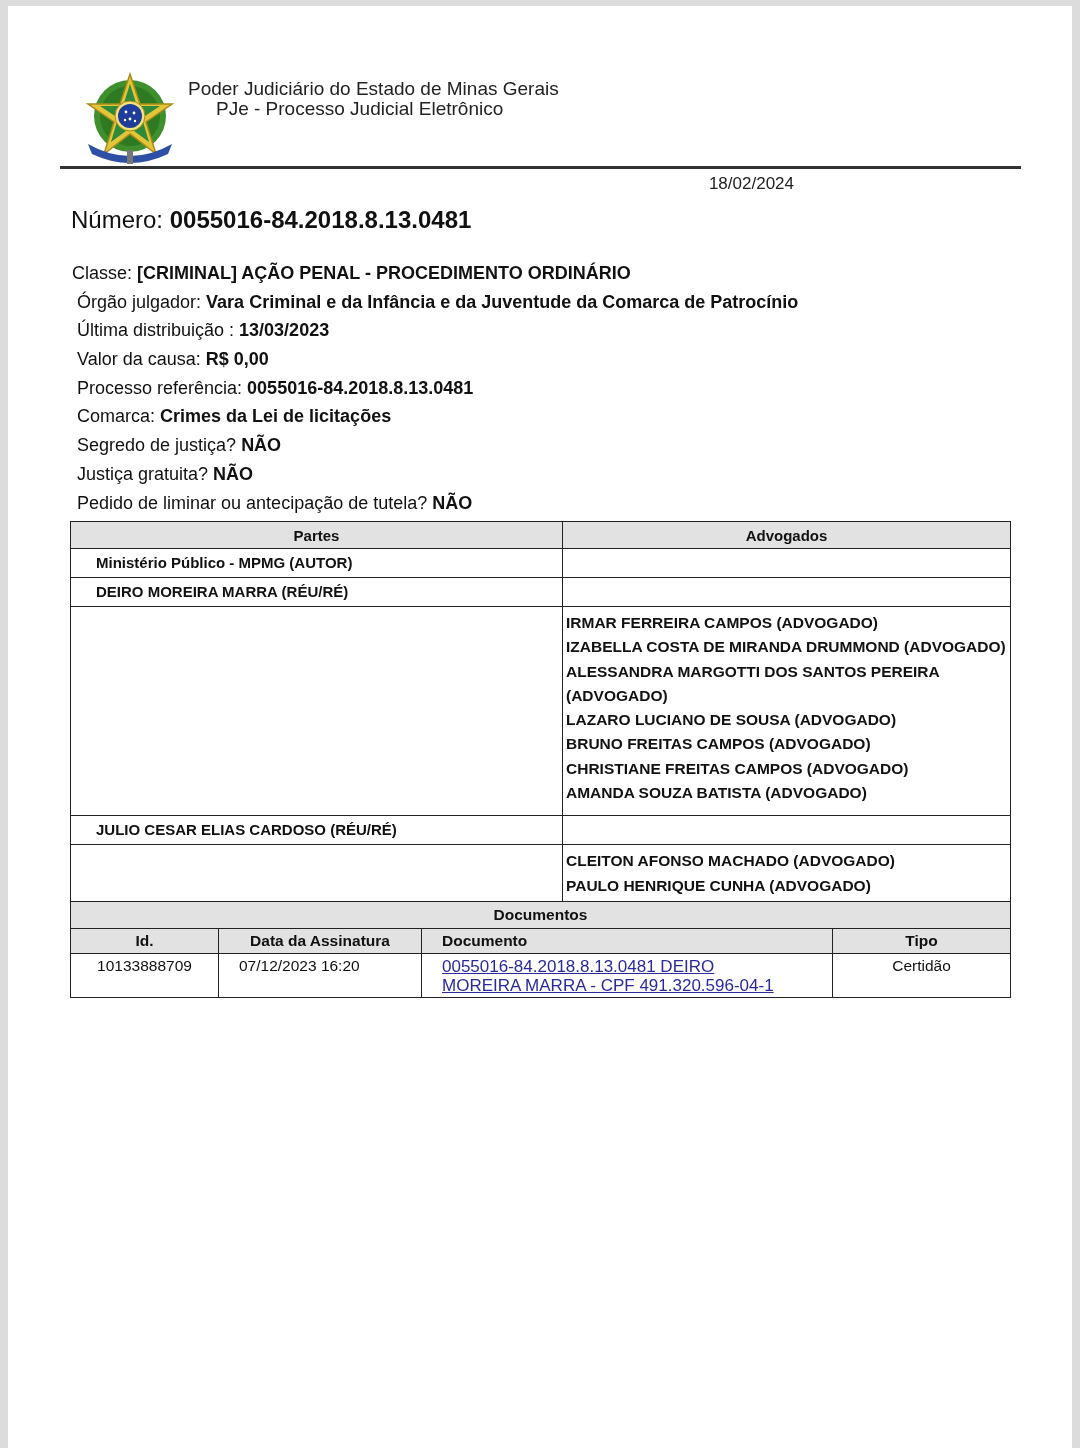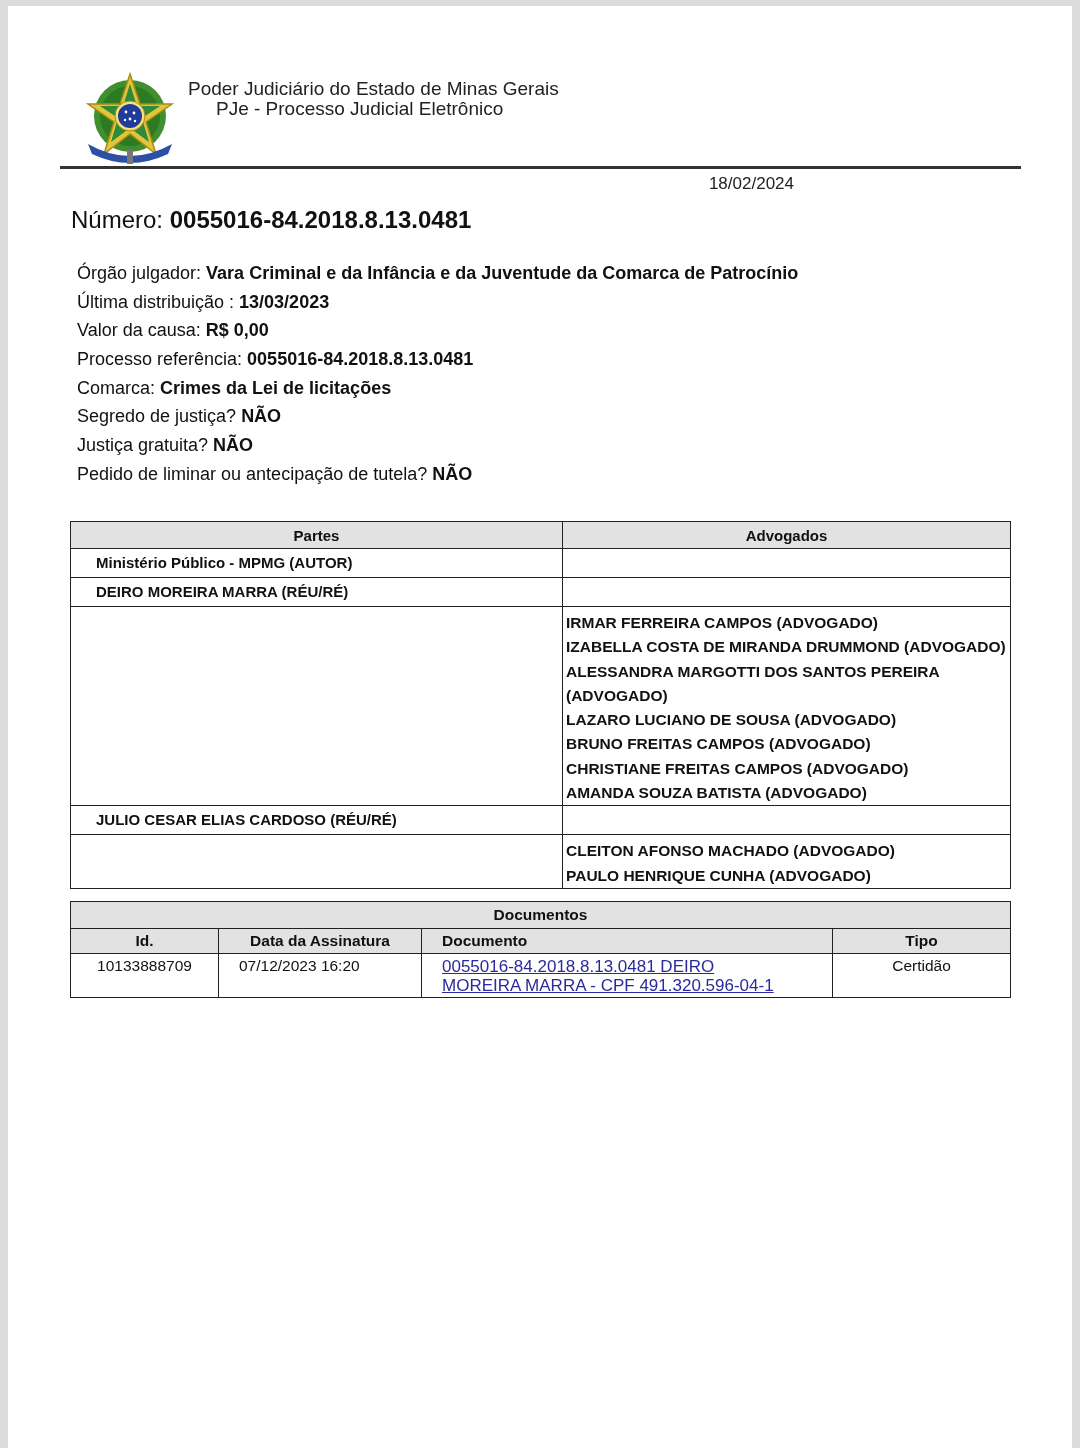--- a/index.html
+++ b/index.html
@@ -25,21 +25,21 @@
   .fields { position: absolute; left: 64px; top: 253px; width: 960px; }
   .field { font-size: 18px; height: 28.7px; line-height: 28.7px; white-space: nowrap; }
   .field.indent { padding-left: 5px; }
   .field b { font-weight: bold; }
 
   table { border-collapse: collapse; position: absolute; }
   .partes { left: 62px; top: 515px; width: 941px; }
   .partes td, .partes th { border: 1.5px solid #222; font-size: 15px; padding: 0 3px; vertical-align: top; }
   .partes th { background: #e2e2e2; font-weight: bold; height: 26px; text-align: center; vertical-align: middle; }
   .partes td.parte { width: 463px; font-weight: bold; height: 25px; line-height: 28px; padding-left: 25px; }
-  .partes td.adv { font-weight: bold; padding-top: 4px; padding-bottom: 0; }
+  .partes td.adv { font-weight: bold; padding-top: 4px; padding-bottom: 10px; }
   .adv-line { height: 24.3px; line-height: 24px; font-size: 15.5px; }
 
   .docs { left: 62px; top: 895px; width: 941px; }
   .docs td, .docs th { border: 1.5px solid #222; font-size: 15.5px; padding: 0 20px; }
   .docs th.title { background: #e2e2e2; height: 26px; text-align: center; font-weight: bold; }
   .docs th.col { background: #e2e2e2; height: 24px; font-weight: bold; margin-left: 20px; }
   .docs td { vertical-align: top; height: 40px; padding-top: 3px; }
   .docs .c-id { width: 107px; text-align: center; }
   .docs .c-date { width: 162px; }
   .docs .c-doc { width: 370px; text-align: left; }
@@ -71,20 +71,21 @@
     <div class="rule"></div>
     <div class="date">18/02/2024</div>
   </div>
 
   <div class="numero">
     <span>Número:</span>
     <b>0055016-84.2018.8.13.0481</b>
   </div>
 
   <div class="fields">
+    <div class="field"><span>Classe:</span> <b>[CRIMINAL] AÇÃO PENAL - PROCEDIMENTO ORDINÁRIO</b></div>
     <div class="field indent"><span>Órgão julgador:</span> <b>Vara Criminal e da Infância e da Juventude da Comarca de Patrocínio</b></div>
     <div class="field indent"><span>Última distribuição :</span> <b>13/03/2023</b></div>
     <div class="field indent"><span>Valor da causa:</span> <b>R$ 0,00</b></div>
     <div class="field indent"><span>Processo referência:</span> <b>0055016-84.2018.8.13.0481</b></div>
     <div class="field indent"><span>Comarca:</span> <b>Crimes da Lei de licitações</b></div>
     <div class="field indent"><span>Segredo de justiça?</span> <b>NÃO</b></div>
     <div class="field indent"><span>Justiça gratuita?</span> <b>NÃO</b></div>
     <div class="field indent"><span>Pedido de liminar ou antecipação de tutela?</span> <b>NÃO</b></div>
   </div>
 

